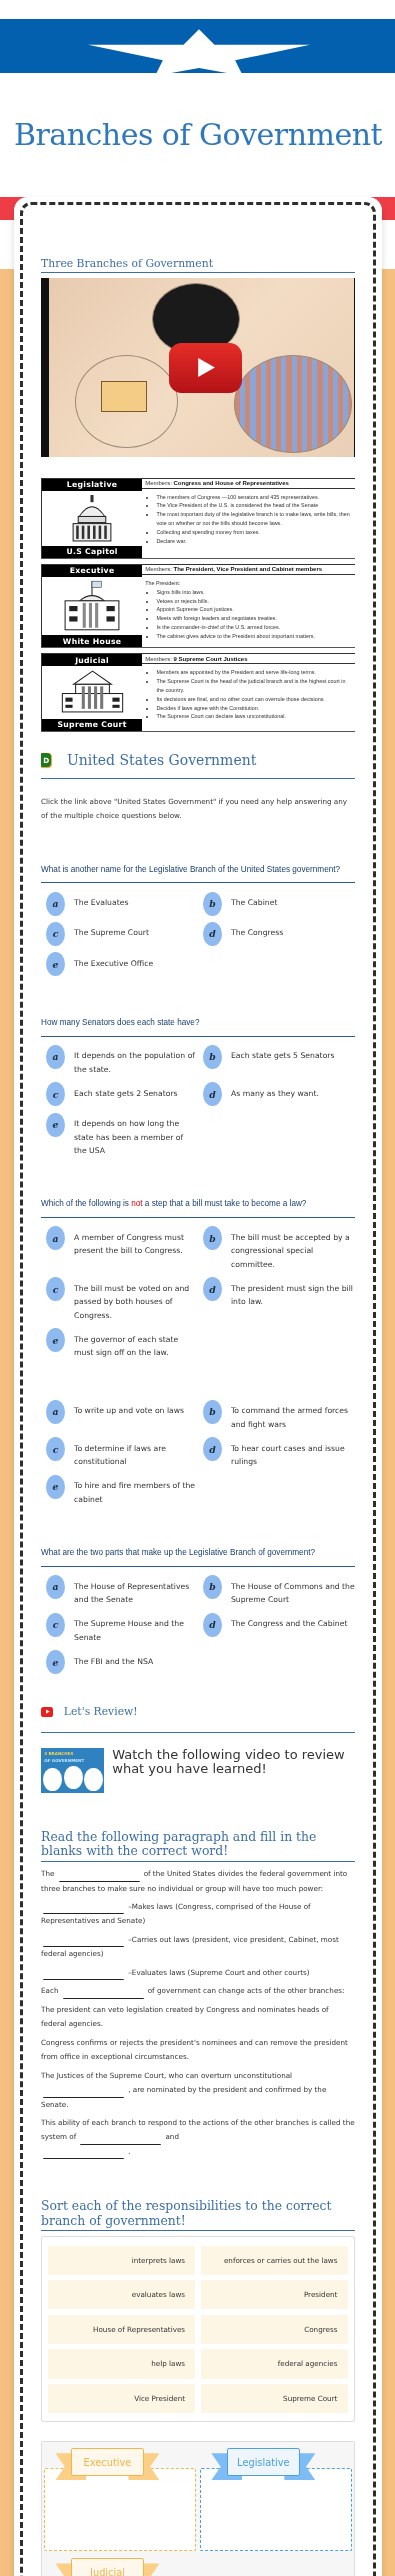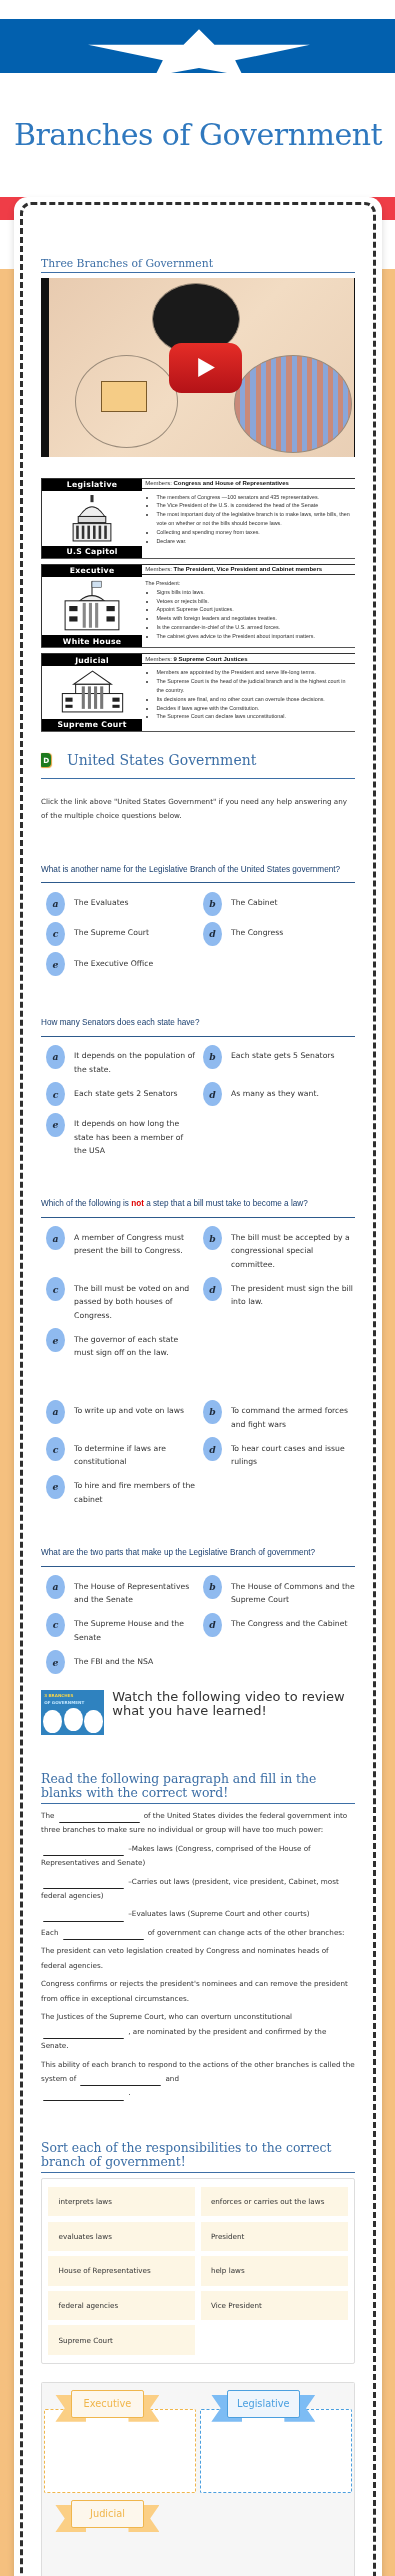--- a/index.html
+++ b/index.html
@@ -67,21 +67,21 @@
     display: flex; align-items: center; justify-content: center; border-radius: 1px 4.1px 4.1px 1px;
     box-shadow: 0.5px 0.5px 1px #e4a03b;
   }
   .us-head .title { font-family: "DejaVu Serif", serif; color: #3d6fa6; font-size: 14px; }
   .intro { margin-top: 15.5px; font-size: 7.2px; line-height: 14px; color: #333; }
   .question { margin-top: 40px; }
   .q-text {
     font-family: "Liberation Sans", sans-serif; color: #1a3f6f; font-size: 8.2px; line-height: 13.4px;
     padding-bottom: 6.2px; border-bottom: 0.5px solid #2d5a8c;
   }
-  .q-text .not { color: #e00000; font-weight: bold; }
+  .q-text .not { color: #e00000; font-weight: normal; }
   .choices { display: grid; grid-template-columns: 1fr 1fr; gap: 6.2px 5.2px; margin-top: 8.2px; padding-left: 5.2px; }
   .choice { display: flex; align-items: flex-start; gap: 9.3px; cursor: pointer; }
   .bubble {
     flex: 0 0 18.5px; width: 18.5px; height: 24px; border-radius: 50%; background: #8fbaef;
     display: flex; align-items: center; justify-content: center;
     font-family: "DejaVu Serif", serif; font-size: 9.3px; font-weight: bold; color: #1e2a3a; font-style: italic;
   }
   .choice-text { font-size: 7.7px; line-height: 13.4px; color: #333; padding-top: 4.6px; }
   .review-head { display: flex; align-items: center; gap: 10.3px; margin-top: 31px; padding-bottom: 13.4px; border-bottom: 0.5px solid #3d6fa6; }
   .yt-icon {
@@ -101,21 +101,21 @@
   .fill-para p { margin-bottom: 4.1px; }
   .blank {
     display: inline-block; width: 81px; height: 9.3px; border-bottom: 0.5px solid #222; vertical-align: bottom;
     margin: 0 4.1px; border-radius: 0 0 1px 1px;
   }
   .blank.start { margin-left: 2.1px; }
   .sort-head { margin-top: 40px; }
   .sort-box { border: 0.5px solid #ddd; border-radius: 2.1px; padding: 8.2px 6.2px; margin-top: 5.2px; }
   .sort-grid { display: grid; grid-template-columns: 1fr 1fr; gap: 5.2px 5.2px; align-items: start; }
   .card {
-    background: #fdf6e4; text-align: left; font-size: 7.2px; line-height: 13px; color: #333;
+    background: #fdf6e4; text-align: right; font-size: 7.2px; line-height: 13px; color: #333;
     padding: 8.2px 10.3px; cursor: grab;
   }
   .drop-box {
     margin-top: 18.5px; background: #f6f6f6; border: 0.5px solid #ddd; border-radius: 1.5px;
     padding: 6.2px 2.1px 2.1px 2.1px; display: grid; grid-template-columns: 1fr 1fr; gap: 7.2px 4.1px;
   }
   .zone { position: relative; height: 103px; }
   .zone .dash { position: absolute; top: 19.6px; left: 0; right: 0; bottom: 0; background: #fff; border: 1px dashed #f0b64c; border-radius: 1.5px; }
   .zone.blue .dash { border-color: #4a9fdf; }
   .ribbon { position: absolute; top: 0; left: 11.3px; width: 104px; height: 33px; }
@@ -415,20 +415,28 @@
               <span class="bubble">d</span>
               <span class="choice-text">The Congress and the Cabinet</span>
             </div>
           <div class="choice">
               <span class="bubble">e</span>
               <span class="choice-text">The FBI and the NSA</span>
             </div>
         </div>
       </div>
 
+      <div class="review-head">
+        <div class="yt-icon">
+          <svg width="5.2" height="5.2" viewBox="0 0 10 10">
+              <polygon points="2,1 9,5 2,9" fill="#fff"></polygon>
+            </svg>
+        </div>
+        <span class="title">Let's Review!</span>
+      </div>
       <div class="review-row">
         <div class="thumb">
           <span class="t1">3 BRANCHES</span>
           <span class="t2">OF GOVERNMENT</span>
           <span class="c" style="left:2.1px;"></span>
           <span class="c" style="left:23px;bottom:4.1px;"></span>
           <span class="c" style="left:43px;"></span>
         </div>
         <p class="review-text">Watch the following video to review what you have learned!</p>
       </div>
@@ -447,20 +455,21 @@
       </div>
 
       <h2 class="sec-title big sort-head">Sort each of the responsibilities to the correct branch of government!</h2>
       <div class="sort-box">
         <div class="sort-grid">
           <div class="card">interprets laws</div>
           <div class="card">enforces or carries out the laws</div>
           <div class="card">evaluates laws</div>
           <div class="card">President</div>
           <div class="card">House of Representatives</div>
+          <div class="card">Congress</div>
           <div class="card">help laws</div>
           <div class="card">federal agencies</div>
           <div class="card">Vice President</div>
           <div class="card">Supreme Court</div>
         </div>
       </div>
 
       <div class="drop-box">
         <div class="zone">
           <div class="dash"></div>

